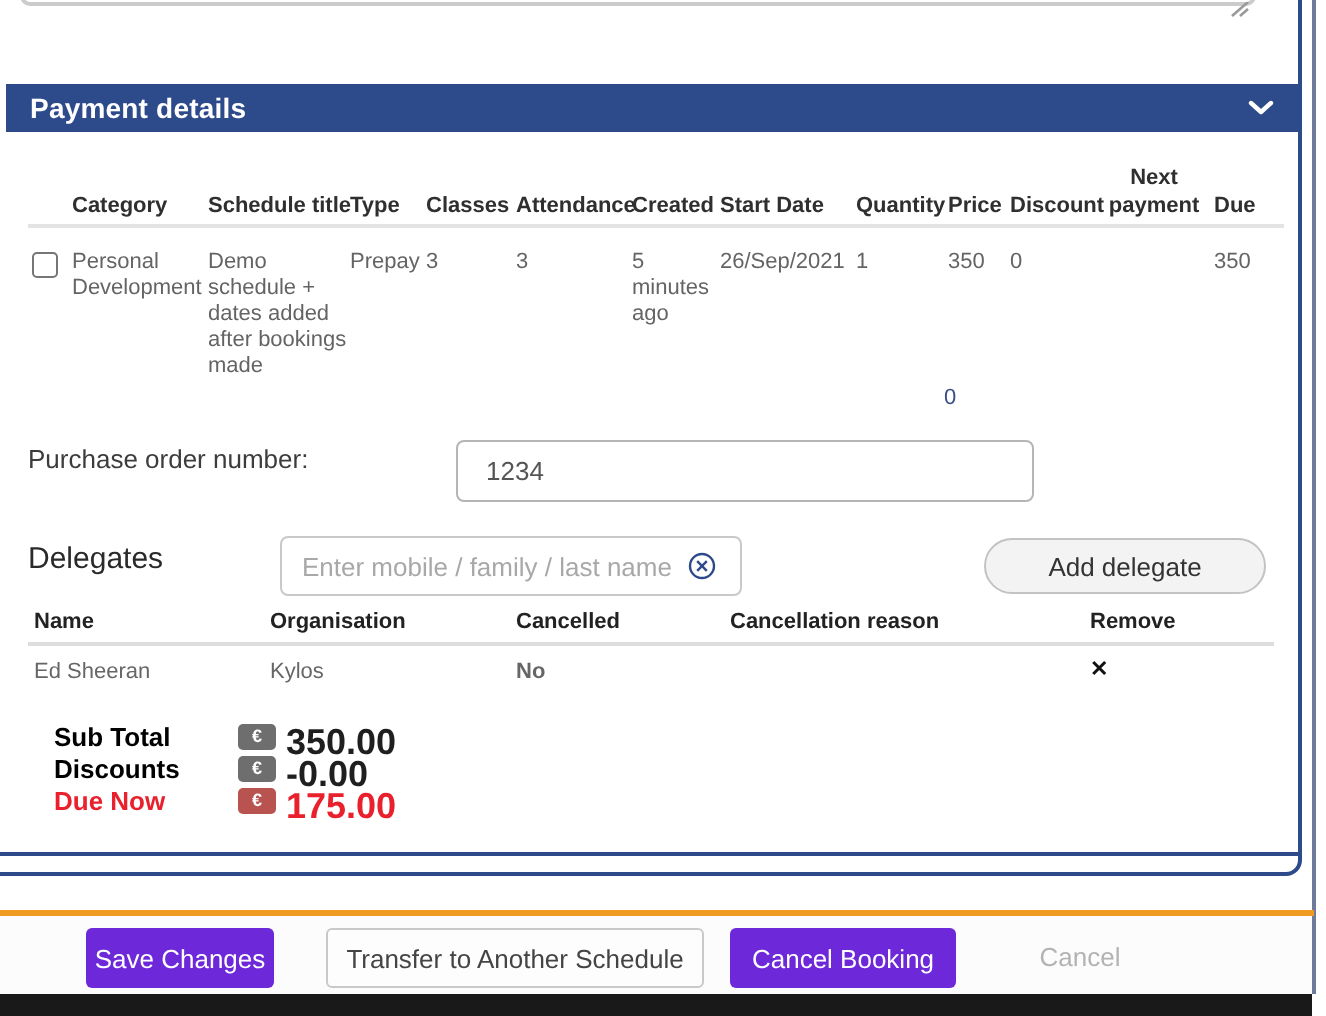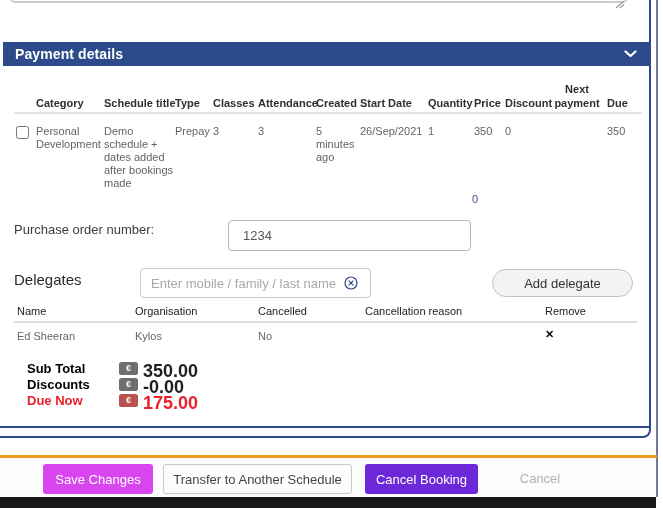--- a/index.html
+++ b/index.html
@@ -30,55 +30,55 @@
 
   
   .th { position:absolute; font-size:11px; font-weight:bold; color:#2f2f2f; line-height:14px; }
   .td { position:absolute; font-size:11px; color:#646464; line-height:13px; }
   .hdr-sep { left:14px; top:112px; width:628px; height:2px; background:#e4e4e4; }
   .row-check { left:16px; top:126px; width:13px; height:13px; accent-color:#2d4a8a; }
   .stray-zero { left:472px; top:193px; font-size:11px; color:#3a4f85; }
 
   
   .po-label { left:14px; top:222px; font-size:13px; color:#3c3c3c; }
-  .po-input { left:228px; top:220px; width:243px; height:31px;
+  .po-input { left:228px; top:220px; width:289px; height:31px;
     border:1px solid #b5b5b5; border-radius:4px; padding-left:14px;
     font-size:13px; color:#555; font-family:"Liberation Sans",sans-serif; outline:none; }
 
   
   .dg-label { left:14px; top:271px; font-size:15px; color:#2a2a2a; }
   .dg-input { left:140px; top:268px; width:231px; height:30px;
     border:1px solid #c9c9c9; border-radius:4px; padding:0 32px 0 10px;
     font-size:13px; color:#555; font-family:"Liberation Sans",sans-serif; outline:none; }
   .dg-input::placeholder { color:#a8a8a8; }
   .dg-clear { left:344px; top:276px; width:14px; height:14px; cursor:pointer; }
   .dg-add { left:492px; top:269px; width:141px; height:28px;
     background:#f3f3f3; border:1px solid #c3c3c3; border-radius:14px;
     font-size:13px; color:#333; font-family:"Liberation Sans",sans-serif; cursor:pointer; }
 
-  .dth { position:absolute; top:305px; font-size:11px; font-weight:normal; color:#222; }
+  .dth { position:absolute; top:305px; font-size:11px; font-weight:bold; color:#222; }
   .dg-sep { left:14px; top:321px; width:623px; height:1.5px; background:#dddddd; }
   .dtd { position:absolute; top:330px; font-size:11px; color:#666; }
   .remove-x { top:328px; font-size:11px; font-weight:bold; color:#111; cursor:pointer; }
 
   
   .tot-label { position:absolute; left:27px; font-size:13px; font-weight:bold; color:#000000; }
   .tot-badge { position:absolute; left:119px; width:19px; height:13px; border-radius:2.5px;
     color:#fff; font-size:9px; font-weight:bold; text-align:center; line-height:13px; }
   .badge-gray { background:#6e6e6e; }
   .badge-red  { background:#b85350; }
   .tot-value { position:absolute; left:143px; font-size:18px; font-weight:bold; color:#1f1f1f; }
   .due-red { color:#e8212d !important; }
 
   
   .orange-line { left:0; top:455px; width:657px; height:2.5px; background:#ee9b20; }
   .footer-bg { left:0; top:457.5px; width:656px; height:39.5px; background:#fcfcfc; }
   .btn { position:absolute; top:464px; height:30px; border-radius:3px; font-size:13px;
     font-family:"Liberation Sans",sans-serif; cursor:pointer; border:none; }
-  .btn-save { left:43px; width:110px; background:#d946ef; color:#fff; }
+  .btn-save { left:43px; width:94px; background:#6d28d9; color:#fff; }
   .btn-transfer { left:163px; width:189px; background:#fdfdfd; border:1px solid #c9c9c9; color:#444; }
   .btn-cancel-booking { left:365px; width:113px; background:#6d28d9; color:#fff; }
   .cancel-link { left:505px; top:464px; width:70px; height:30px; line-height:30px;
     text-align:center; font-size:13px; color:#b3b3b3; cursor:default; }
 
   .black-bar { left:0; top:497px; width:656px; height:11px; background:#191919; }
 </style>
 </head>
 <body>
 
@@ -144,21 +144,21 @@
 
   <span class="dth" style="left:17px;">Name</span>
   <span class="dth" style="left:135px;">Organisation</span>
   <span class="dth" style="left:258px;">Cancelled</span>
   <span class="dth" style="left:365px;">Cancellation reason</span>
   <span class="dth" style="left:545px;">Remove</span>
   <div class="abs dg-sep"></div>
 
   <div class="dtd" style="left:17px;">Ed Sheeran</div>
   <div class="dtd" style="left:135px;">Kylos</div>
-  <div class="dtd" style="left:258px;">No</div>
+  <div class="dtd" style="left:258px;font-weight:bold;">No</div>
   <div class="dtd" style="left:365px;"></div>
   <div class="dtd remove-x" style="left:545px;">✕</div>
 
   <span class="tot-label" style="top:361px;">Sub Total</span>
   <span class="tot-badge badge-gray" style="top:362px;">€</span>
   <span class="tot-value" style="top:361px;">350.00</span>
 
   <span class="tot-label" style="top:377px;">Discounts</span>
   <span class="tot-badge badge-gray" style="top:378px;">€</span>
   <span class="tot-value" style="top:377px;">-0.00</span>

